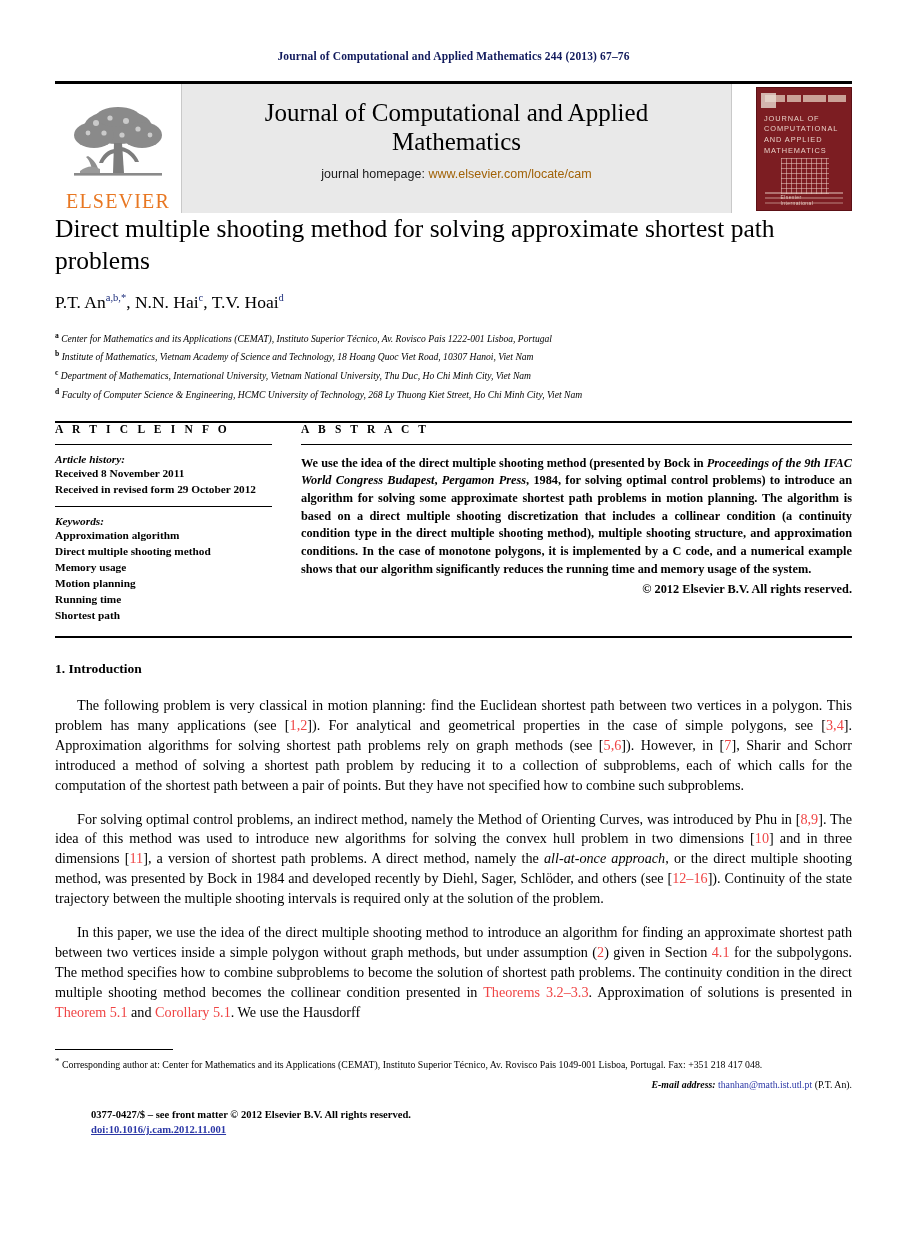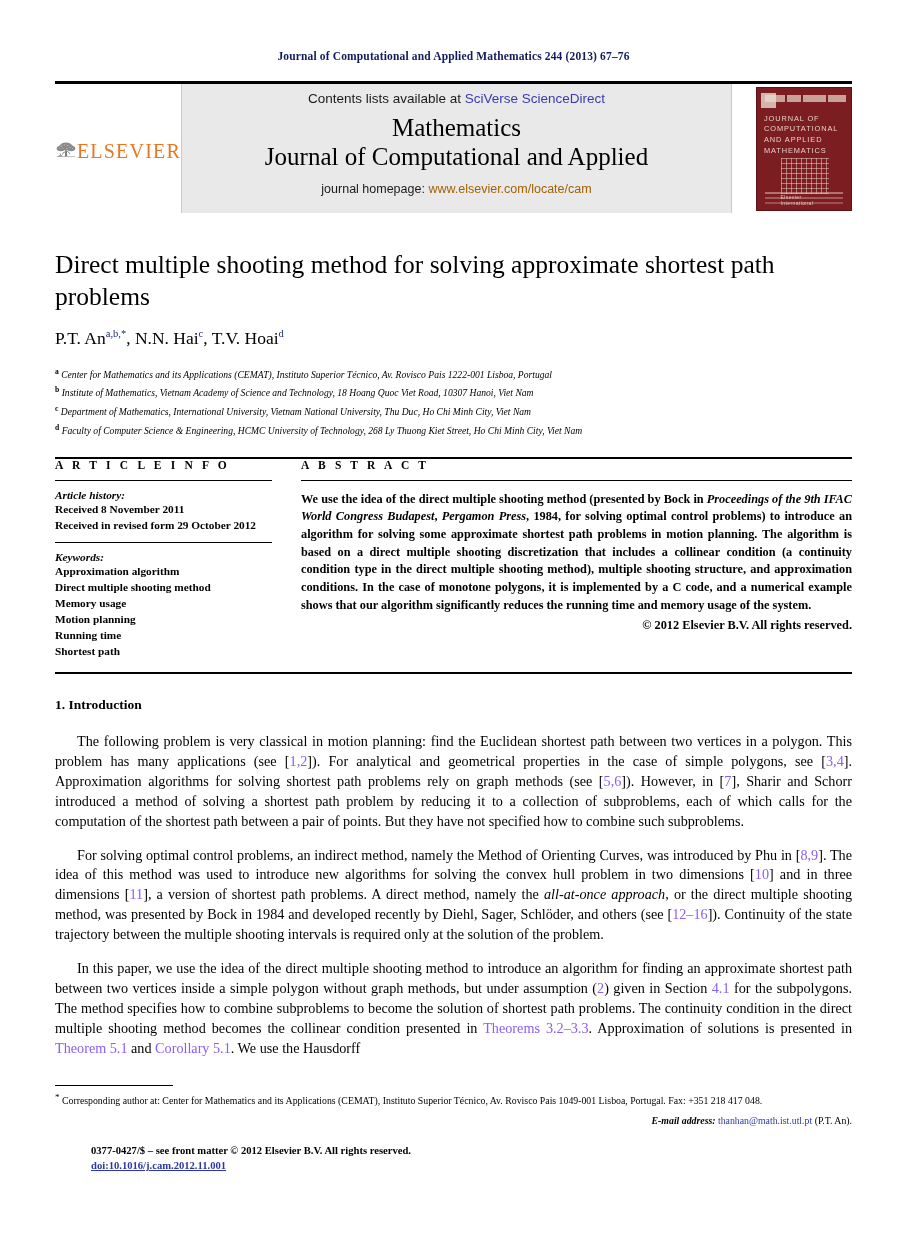--- a/index.html
+++ b/index.html
@@ -39,21 +39,21 @@
     margin-top: 19px;
     border-top: 3px solid #000;
     display: flex;
     align-items: stretch;
     height: 129px;
   }
   .masthead-logo {
     width: 126px;
     flex: 0 0 126px;
     display: flex;
-    flex-direction: row;
+    flex-direction: column;
     align-items: center;
     justify-content: flex-end;
     padding-top: 4px;
     box-sizing: border-box;
   }
   .tree-svg { display:block; }
   .elsevier-word {
     font-family: "Liberation Serif", serif;
     font-size: 20px;
     letter-spacing: 1.2px;
@@ -139,21 +139,21 @@
     box-shadow: 0 5px 0 rgba(228,200,190,.35), 0 10px 0 rgba(228,200,190,.3);
   }
   .cover-logo {
     position: absolute; bottom: 4px; left: 50%;
     transform: translateX(-50%);
     font-family: "Liberation Sans", sans-serif;
     font-size: 5px; color: #e3c9bf; letter-spacing: .4px;
   }
 
   
-  .title-block { margin-top: 36px; }
+  .title-block { }
   h1.paper-title {
     font-family: "Liberation Serif", serif;
     font-weight: normal;
     font-size: 25.5px;
     line-height: 1.27;
     margin: 0;
     color: #000;
   }
   .authors {
     font-size: 17.5px;
@@ -213,21 +213,21 @@
   }
   .body-p {
     font-size: 14.2px;
     line-height: 1.405;
     text-align: justify;
     text-indent: 22px;
     margin: 14px 0 0 0;
     font-family: "Liberation Serif", serif;
   }
   .body-p.first { margin-top: 19px; }
-  a.ref { color: #8b5cf6; text-decoration: none; font-family: Liberation Serif, serif; }
+  a.ref { color: #ef4444; text-decoration: none; font-family: Liberation Serif, serif; }
   .body-p i { font-style: italic; }
 
   
   .foot-rule {
     width: 118px;
     border-top: 1px solid #000;
     margin-top: 26px;
   }
   .foot {
     font-size: 9.8px;
@@ -280,26 +280,23 @@
         <path d="M50 44 C42 44 36 50 33 58 L37 58 C40 52 45 48 50 48 Z" fill="#7d7d7d"></path>
         <path d="M55 42 C63 43 70 49 73 57 L69 57 C66 51 61 47 55 46 Z" fill="#7d7d7d"></path>
         <path d="M20 52 C24 56 26 62 26 68 L33 68 C32 60 28 55 22 51 Z" fill="#8f8f8f"></path>
         <rect x="8" y="68" width="88" height="2.6" fill="#8a8a8a"></rect>
         <path d="M14 66 q10 -8 20 -2 l0 4 l-20 0 Z" fill="#9a9a9a"></path>
       </svg>
       <div class="elsevier-word">ELSEVIER</div>
     </div>
 
     <div class="masthead-center">
-      <div class="contents-line">
-        <span>Contents lists available at </span><a href="#">SciVerse ScienceDirect</a>
-      </div>
       <div class="journal-title">
+        <div>Journal of Computational and Applied</div>
         <div>Mathematics</div>
-        <div>Journal of Computational and Applied</div>
       </div>
       <div class="homepage-line">
         <span>journal homepage: </span><a href="#">www.elsevier.com/locate/cam</a>
       </div>
     </div>
 
     <div class="masthead-cover">
       <div class="cover">
         <div class="cover-topbar">
           <i style="flex:1.4"></i>

